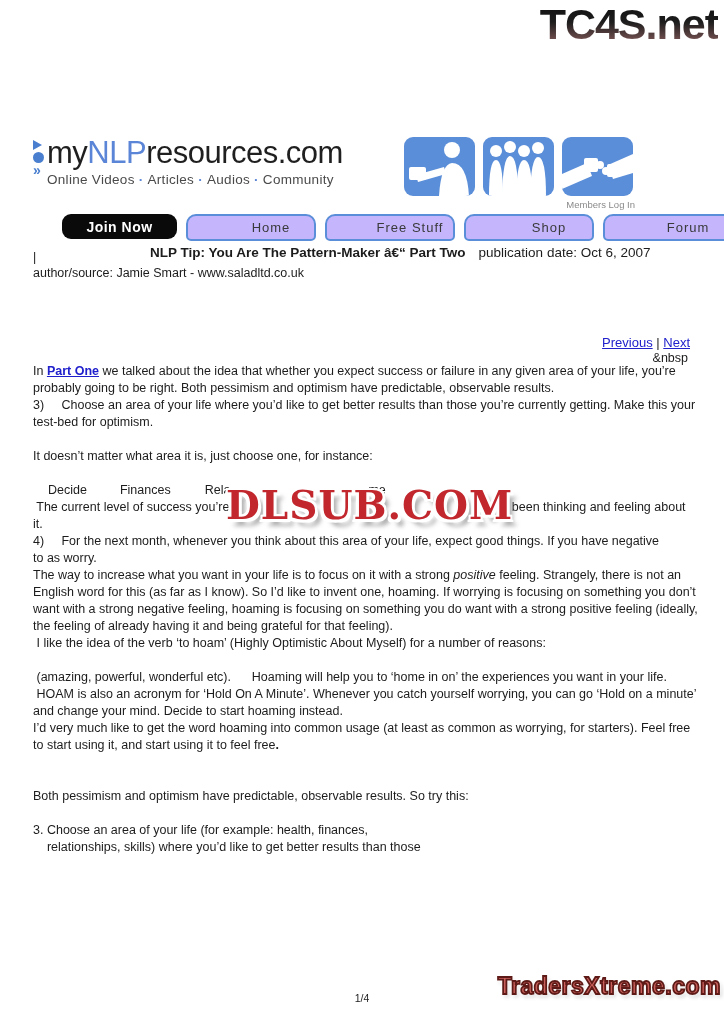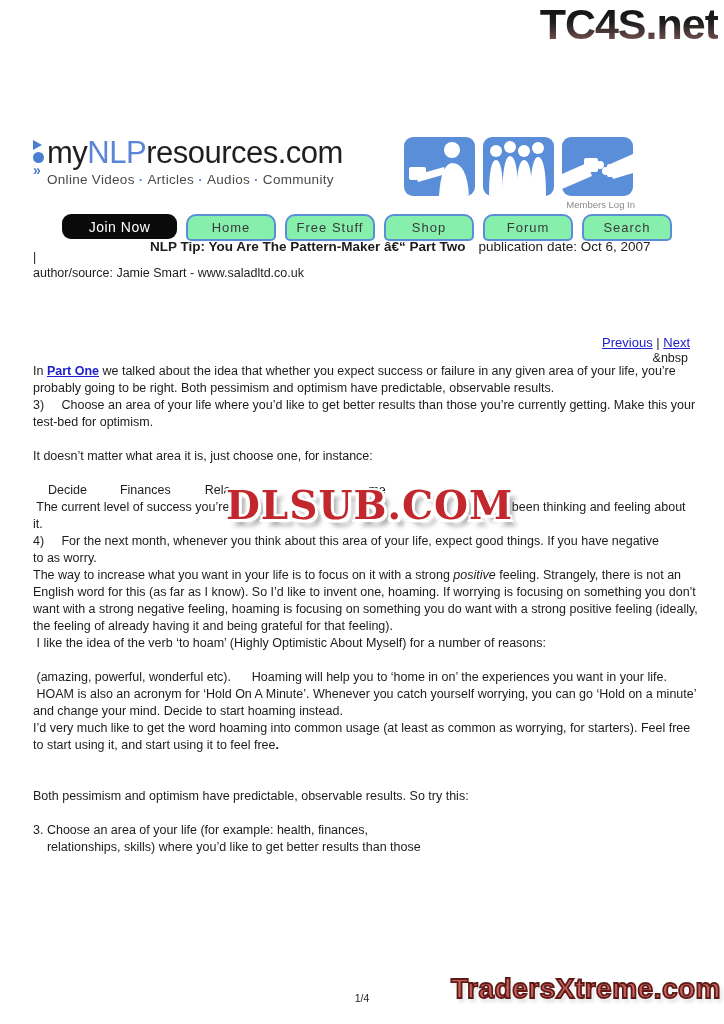--- a/index.html
+++ b/index.html
@@ -8,21 +8,21 @@
 
   
   .wm-top{position:absolute;top:0px;right:6px;font-size:43px;font-weight:bold;letter-spacing:-1px;
           background:linear-gradient(180deg,#0e0e0e 0%,#1d1d1d 45%,#9a6767 100%);
           -webkit-background-clip:text;background-clip:text;color:transparent;}
   .wm-mid{position:absolute;left:226px;top:482px;font-family:"DejaVu Serif",serif;font-weight:bold;
           font-size:39px;letter-spacing:1px;color:#c1272d;white-space:nowrap;
           text-shadow:-2px -2px 0 #fff,2px -2px 0 #fff,-2px 2px 0 #fff,2px 2px 0 #fff,
                        0 -2px 0 #fff,0 2px 0 #fff,-2px 0 0 #fff,2px 0 0 #fff,
                        -3px 3px 0 #fff,3px 3px 0 #fff,6px 7px 4px rgba(110,110,110,.55);}
-  .wm-bot{position:absolute;right:3px;top:973px;font-size:28px;font-weight:bold;letter-spacing:.5px;
+  .wm-bot{position:absolute;right:3px;top:973px;font-size:23px;font-weight:bold;letter-spacing:.5px;
           color:#cb615d;-webkit-text-stroke:1.8px #5d1a16;white-space:nowrap;
           text-shadow:0 0 4px #fff,0 0 5px #fff,0 0 6px #fff,2px 3px 4px rgba(0,0,0,.25);}
 
   
   .logo{position:absolute;left:33px;top:136px;display:flex;align-items:flex-start;}
   .logo-icon{display:flex;flex-direction:column;align-items:flex-start;margin:4px 3px 0 0;}
   .li-tri{width:0;height:0;border-left:9px solid #4a7fd0;border-top:5px solid transparent;border-bottom:5px solid transparent;}
   .li-dot{width:11px;height:11px;border-radius:50%;background:#4a7fd0;margin-top:2px;}
   .li-chev{color:#4a7fd0;font-weight:bold;font-size:14px;line-height:12px;margin-top:1px;letter-spacing:-2px;}
   .logo-main{font-size:31px;line-height:33px;color:#1f1f1f;letter-spacing:-.5px;white-space:nowrap;}
@@ -31,26 +31,26 @@
   .tagline .dot{color:#5b85d6;padding:0 4px;font-weight:bold;}
 
   
   .tiles{position:absolute;left:404px;top:137px;display:flex;gap:8px;}
   .tile{width:71px;height:59px;background:#5b8ed8;border-radius:9px;overflow:hidden;}
   .members{position:absolute;left:404px;top:199px;width:231px;text-align:right;font-size:9.5px;color:#8a8a8a;}
 
   
   .nav{position:absolute;left:62px;top:214px;display:flex;gap:9px;}
   .join{width:115px;height:25px;background:#0a0a0a;color:#fff;border-radius:9px;
-        display:flex;align-items:center;justify-content:center;font-size:14px;font-weight:normal;letter-spacing:.5px;cursor:pointer;}
-  .tab{width:86px;height:23px;background:#86efac;border:2px solid #5b8ed8;border-radius:10px 10px 5px 5px;
-       display:flex;align-items:center;justify-content:center;font-size:13px;color:#3a3a3a;letter-spacing:1px;cursor:pointer;}
+        display:flex;align-items:center;justify-content:center;font-size:14px;font-weight:bold;letter-spacing:.5px;cursor:pointer;}
+  .tab{width:86px;height:23px;background:#c4b5fd;border:2px solid #5b8ed8;border-radius:10px 10px 5px 5px;
+       display:flex;align-items:center;justify-content:center;font-size:13px;color:#3a3a3a;letter-spacing:1px;cursor:pointer;padding-left:40px;}
 
   
-  .title-row{position:absolute;left:150px;top:239px;font-size:13.5px;white-space:nowrap;}
+  .title-row{position:absolute;left:150px;top:245px;font-size:13.5px;white-space:nowrap;}
   .title-row .t{font-weight:bold;}
   .title-row .p{margin-left:13px;}
   .byline{position:absolute;left:33px;top:249px;font-size:12.5px;line-height:16px;}
   .pn{position:absolute;top:335px;right:34px;font-size:13px;white-space:pre;}
   .nbspline{position:absolute;top:351px;right:36px;font-size:12.5px;}
   .text-link{color:#2020cc;text-decoration:underline;cursor:pointer;}
   .text-link.b{font-weight:bold;}
 
   
   .article{position:absolute;left:33px;top:363px;width:678px;font-size:12.5px;line-height:17px;}

